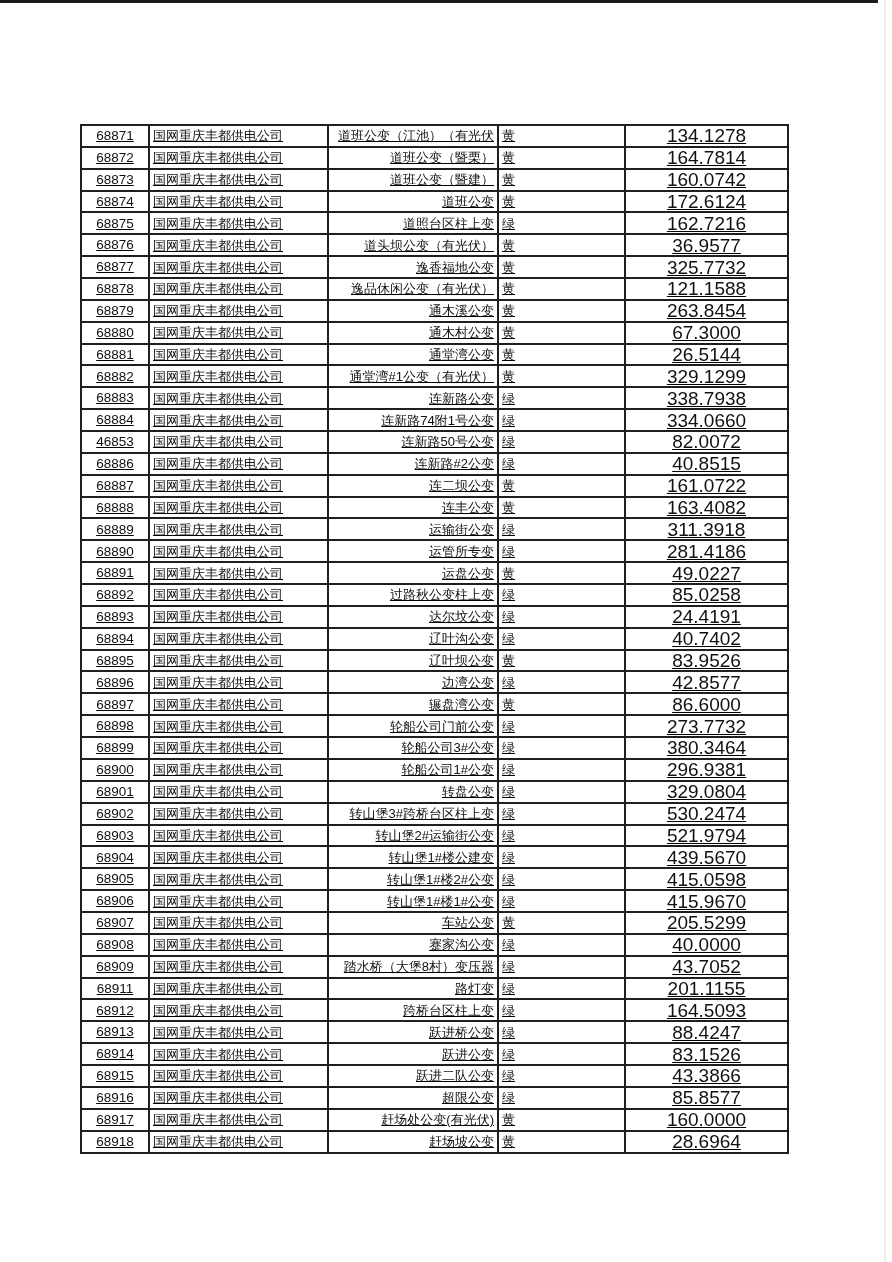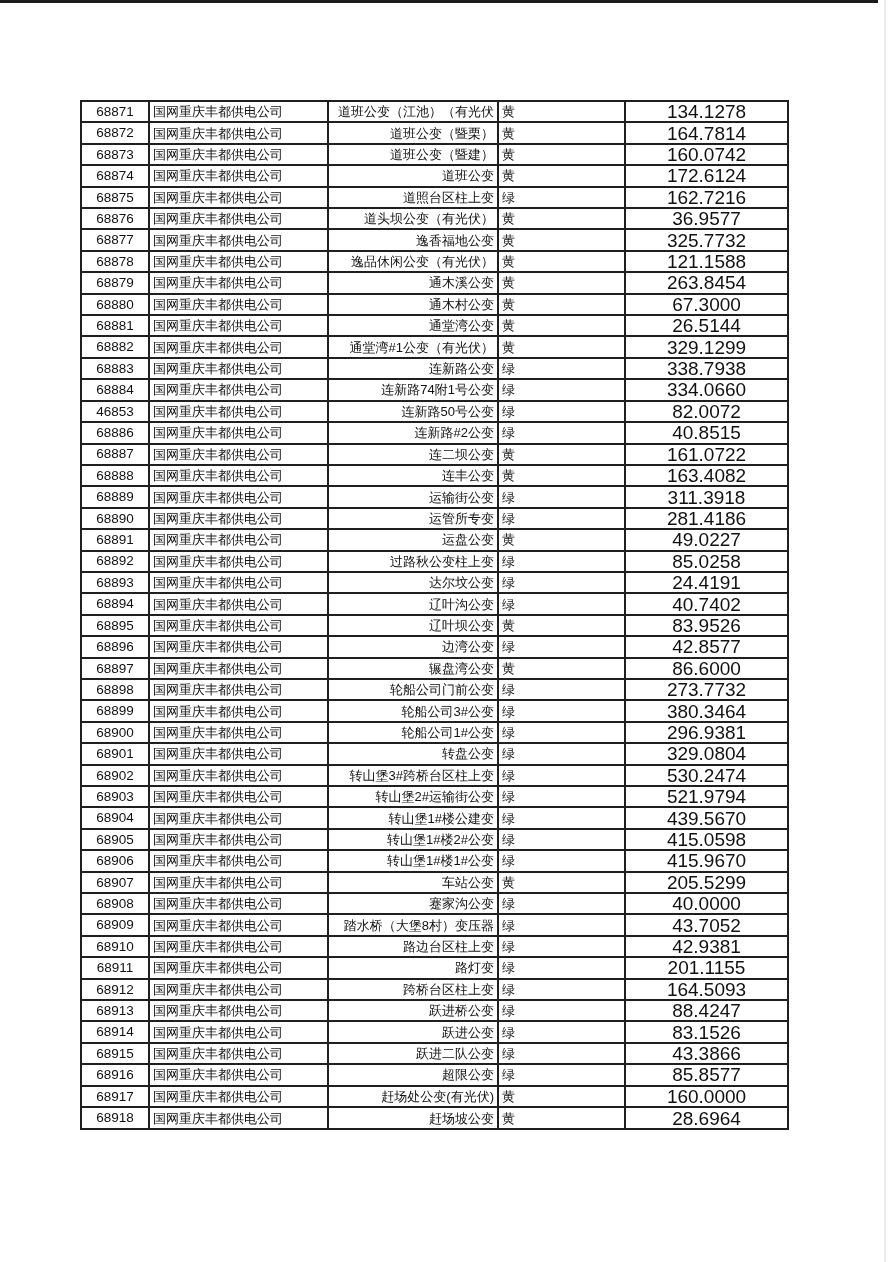--- a/index.html
+++ b/index.html
@@ -25,25 +25,26 @@
   
   .right-edge-line {
     position: absolute;
     left: 884px; top: 0;
     width: 2px; height: 1262px;
     background: #ededed;
   }
   table.data-table {
     position: absolute;
     left: 80px;
-    top: 100px;
+    top: 124px;
     width: 707px;
     height: 1030px;
     border-collapse: collapse;
     table-layout: fixed;
+    text-decoration: underline;
   }
   .data-table td {
     border: 2px solid #1f1f1f;
     padding: 0 3px;
     font-size: 13px;
     color: #111111;
     line-height: 1;
     white-space: nowrap;
     overflow: hidden;
     vertical-align: middle;
@@ -343,27 +344,20 @@
           <td class="value-cell">40.0000</td>
         </tr>
         <tr>
           <td class="id-cell">68909</td>
           <td class="company-cell">国网重庆丰都供电公司</td>
           <td class="name-cell">踏水桥（大堡8村）变压器</td>
           <td class="status-cell">绿</td>
           <td class="value-cell">43.7052</td>
         </tr>
         <tr>
-          <td class="id-cell">68910</td>
-          <td class="company-cell">国网重庆丰都供电公司</td>
-          <td class="name-cell">路边台区柱上变</td>
-          <td class="status-cell">绿</td>
-          <td class="value-cell">42.9381</td>
-        </tr>
-        <tr>
           <td class="id-cell">68911</td>
           <td class="company-cell">国网重庆丰都供电公司</td>
           <td class="name-cell">路灯变</td>
           <td class="status-cell">绿</td>
           <td class="value-cell">201.1155</td>
         </tr>
         <tr>
           <td class="id-cell">68912</td>
           <td class="company-cell">国网重庆丰都供电公司</td>
           <td class="name-cell">跨桥台区柱上变</td>

